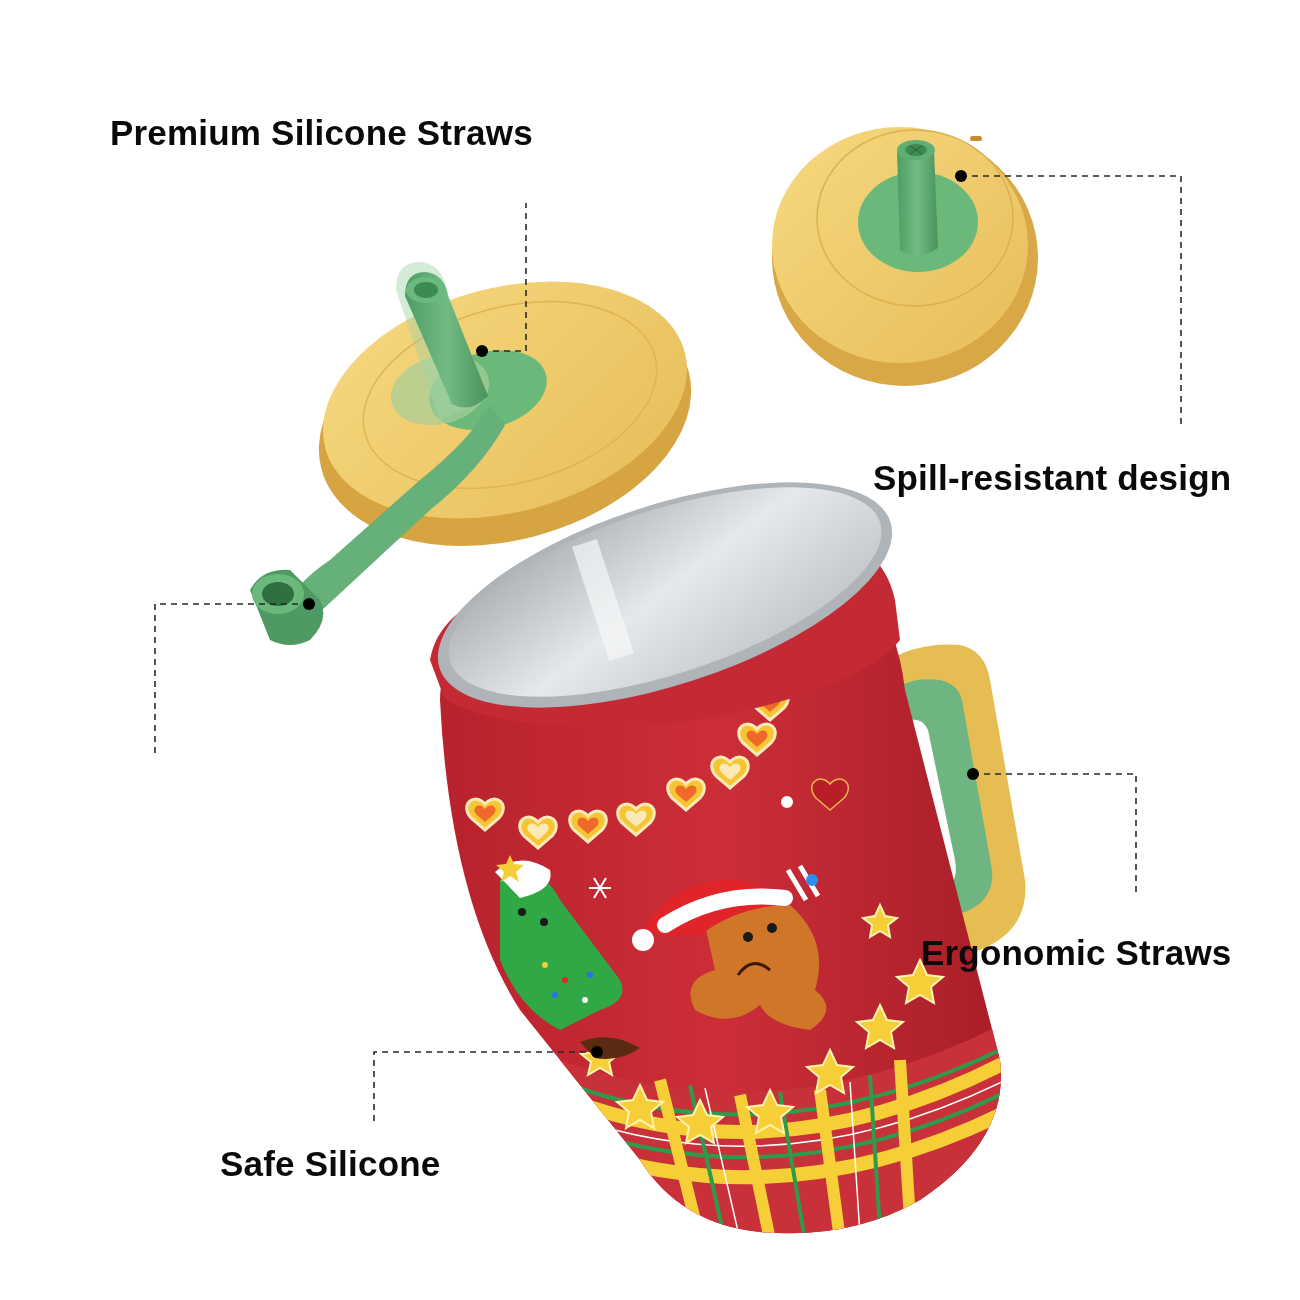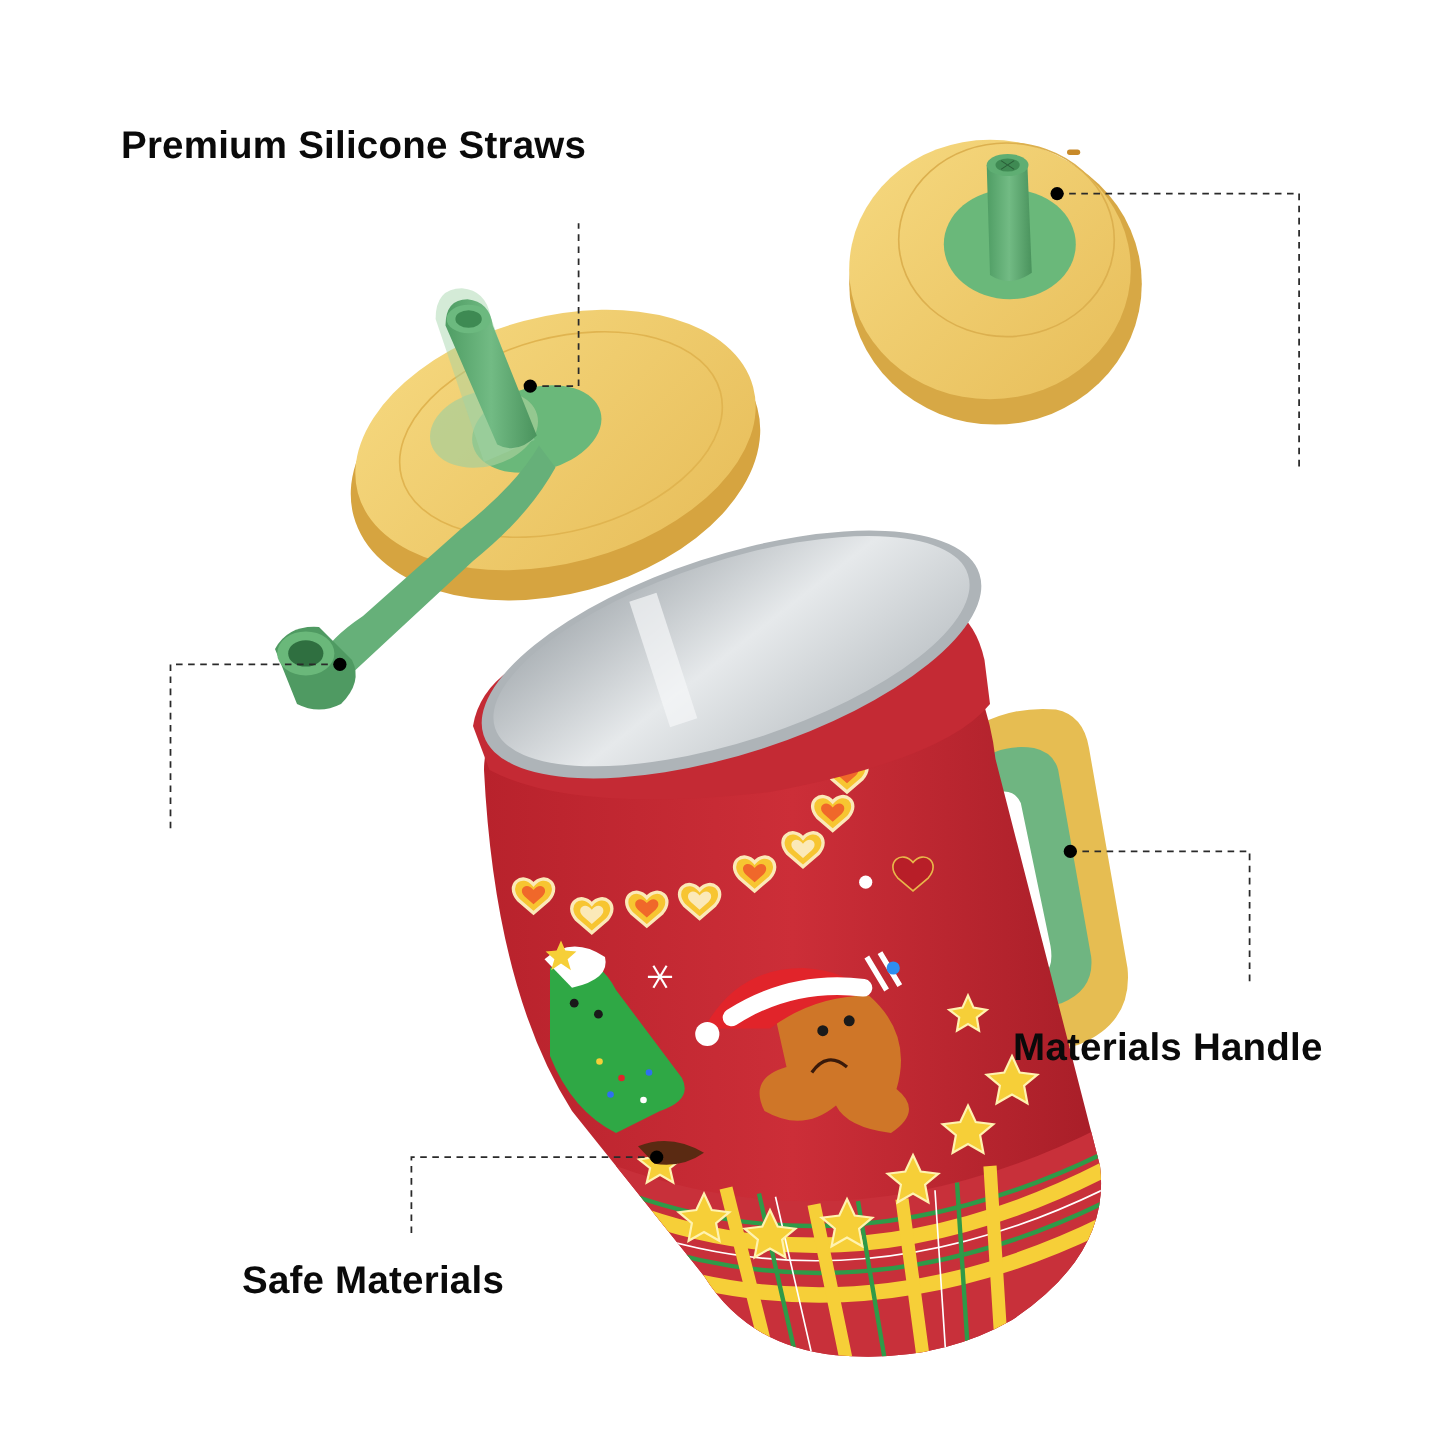--- a/index.html
+++ b/index.html
@@ -212,16 +212,17 @@
     <g fill="#000000">
       <circle cx="482" cy="351" r="6"></circle>
       <circle cx="961" cy="176" r="6"></circle>
       <circle cx="309" cy="604" r="6"></circle>
       <circle cx="973" cy="774" r="6"></circle>
       <circle cx="597" cy="1052" r="6"></circle>
     </g>
   </svg>
 
   <div class="label" style="left:110px; top:115px;">Premium Silicone Straws</div>
-  <div class="label" style="left:921px; top:935px;">Materials Handle</div>
-  <div class="label" style="left:220px; top:1146px;">Safe Materials</div>
+  <div class="label" style="left:873px; top:460px;">Spill-resistant design</div>
+  <div class="label" style="left:921px; top:935px;">Ergonomic Straws</div>
+  <div class="label" style="left:220px; top:1146px;">Safe Silicone</div>
 
 </div>
 
 </body></html>

